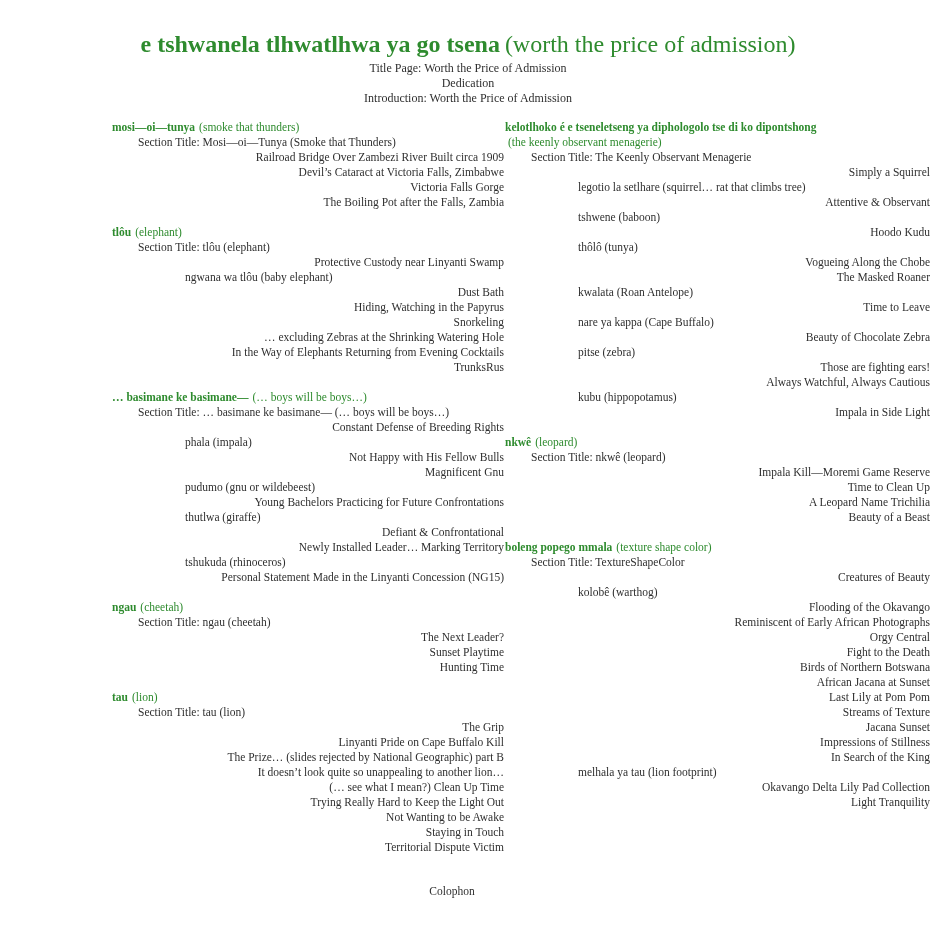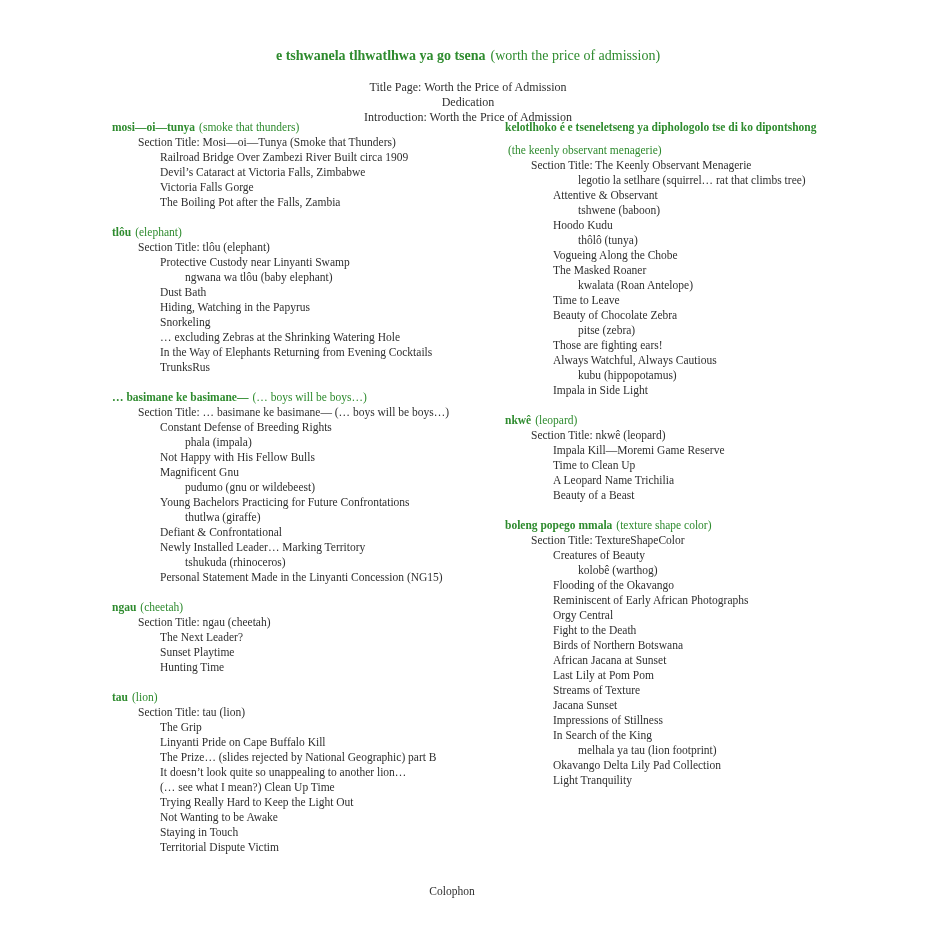--- a/index.html
+++ b/index.html
@@ -18,22 +18,22 @@
     color: var(--body);
   }
   .page-header {
     position: absolute;
     top: 32px;
     left: 0;
     width: 936px;
     text-align: center;
   }
   .page-title {
-    margin: 12px;
-    font-size: 14px;
+    margin: 0;
+    font-size: 24px;
     line-height: 24px;
     font-weight: normal;
     color: var(--green);
     white-space: nowrap;
   }
   .page-title .sw { font-weight: bold; }
   .page-title .en { margin-left: 5px; }
   .front-matter {
     margin-top: 5px;
     font-size: 12px;
@@ -50,26 +50,26 @@
   .col-right { left: 505px; width: 425px; }
   .toc-section { margin: 0 0 15px 0; }
   .section-heading {
     margin: 0;
     font-size: 11.5px;
     line-height: 15px;
     font-weight: bold;
     color: var(--green);
     white-space: nowrap;
   }
-  .section-heading .en { font-weight: normal; margin-top: 8px; }
+  .section-heading .en { font-weight: normal; }
   .section-heading .en:not(.block) { margin-left: 4px; }
   .section-heading .en.block { display: block; padding-left: 3px; }
   .entry { white-space: nowrap; }
   .i1 { padding-left: 26px; }
-  .i2 { padding-left: 48px; }
+  .i2 { padding-left: 48px; text-align: right; }
   .i3 { padding-left: 73px; }
   .page-footer {
     position: absolute;
     top: 884px;
     left: 0;
     width: 904px;
     text-align: center;
     font-size: 11.5px;
     line-height: 15px;
   }
@@ -192,39 +192,41 @@
   <div class="entry i2">Territorial Dispute Victim</div>
 </div>
   </section>
 </section>
 <section class="col col-right">
   <section class="toc-section">
     <h2 class="section-heading"><span class="sw">kelotlhoko é e tseneletseng ya diphologolo tse di ko dipontshong</span><span class="en block">(the keenly observant menagerie)</span></h2>
     <div class="entries">
   <div class="entry i1">Section Title:  The Keenly Observant Menagerie</div>
 
+  <div class="entry i2">Simply a Squirrel</div>
 
   <div class="entry i3">legotio la setlhare (squirrel… rat that climbs tree)</div>
 
   <div class="entry i2">Attentive &amp; Observant</div>
 
   <div class="entry i3">tshwene (baboon)</div>
 
   <div class="entry i2">Hoodo Kudu</div>
 
   <div class="entry i3">thôlô (tunya)</div>
 
   <div class="entry i2">Vogueing Along the Chobe</div>
 
   <div class="entry i2">The Masked Roaner</div>
 
   <div class="entry i3">kwalata (Roan Antelope)</div>
 
   <div class="entry i2">Time to Leave</div>
 
+  <div class="entry i3">nare ya kappa (Cape Buffalo)</div>
 
   <div class="entry i2">Beauty of Chocolate Zebra</div>
 
   <div class="entry i3">pitse (zebra)</div>
 
   <div class="entry i2">Those are fighting ears!</div>
 
   <div class="entry i2">Always Watchful, Always Cautious</div>
 
   <div class="entry i3">kubu (hippopotamus)</div>

